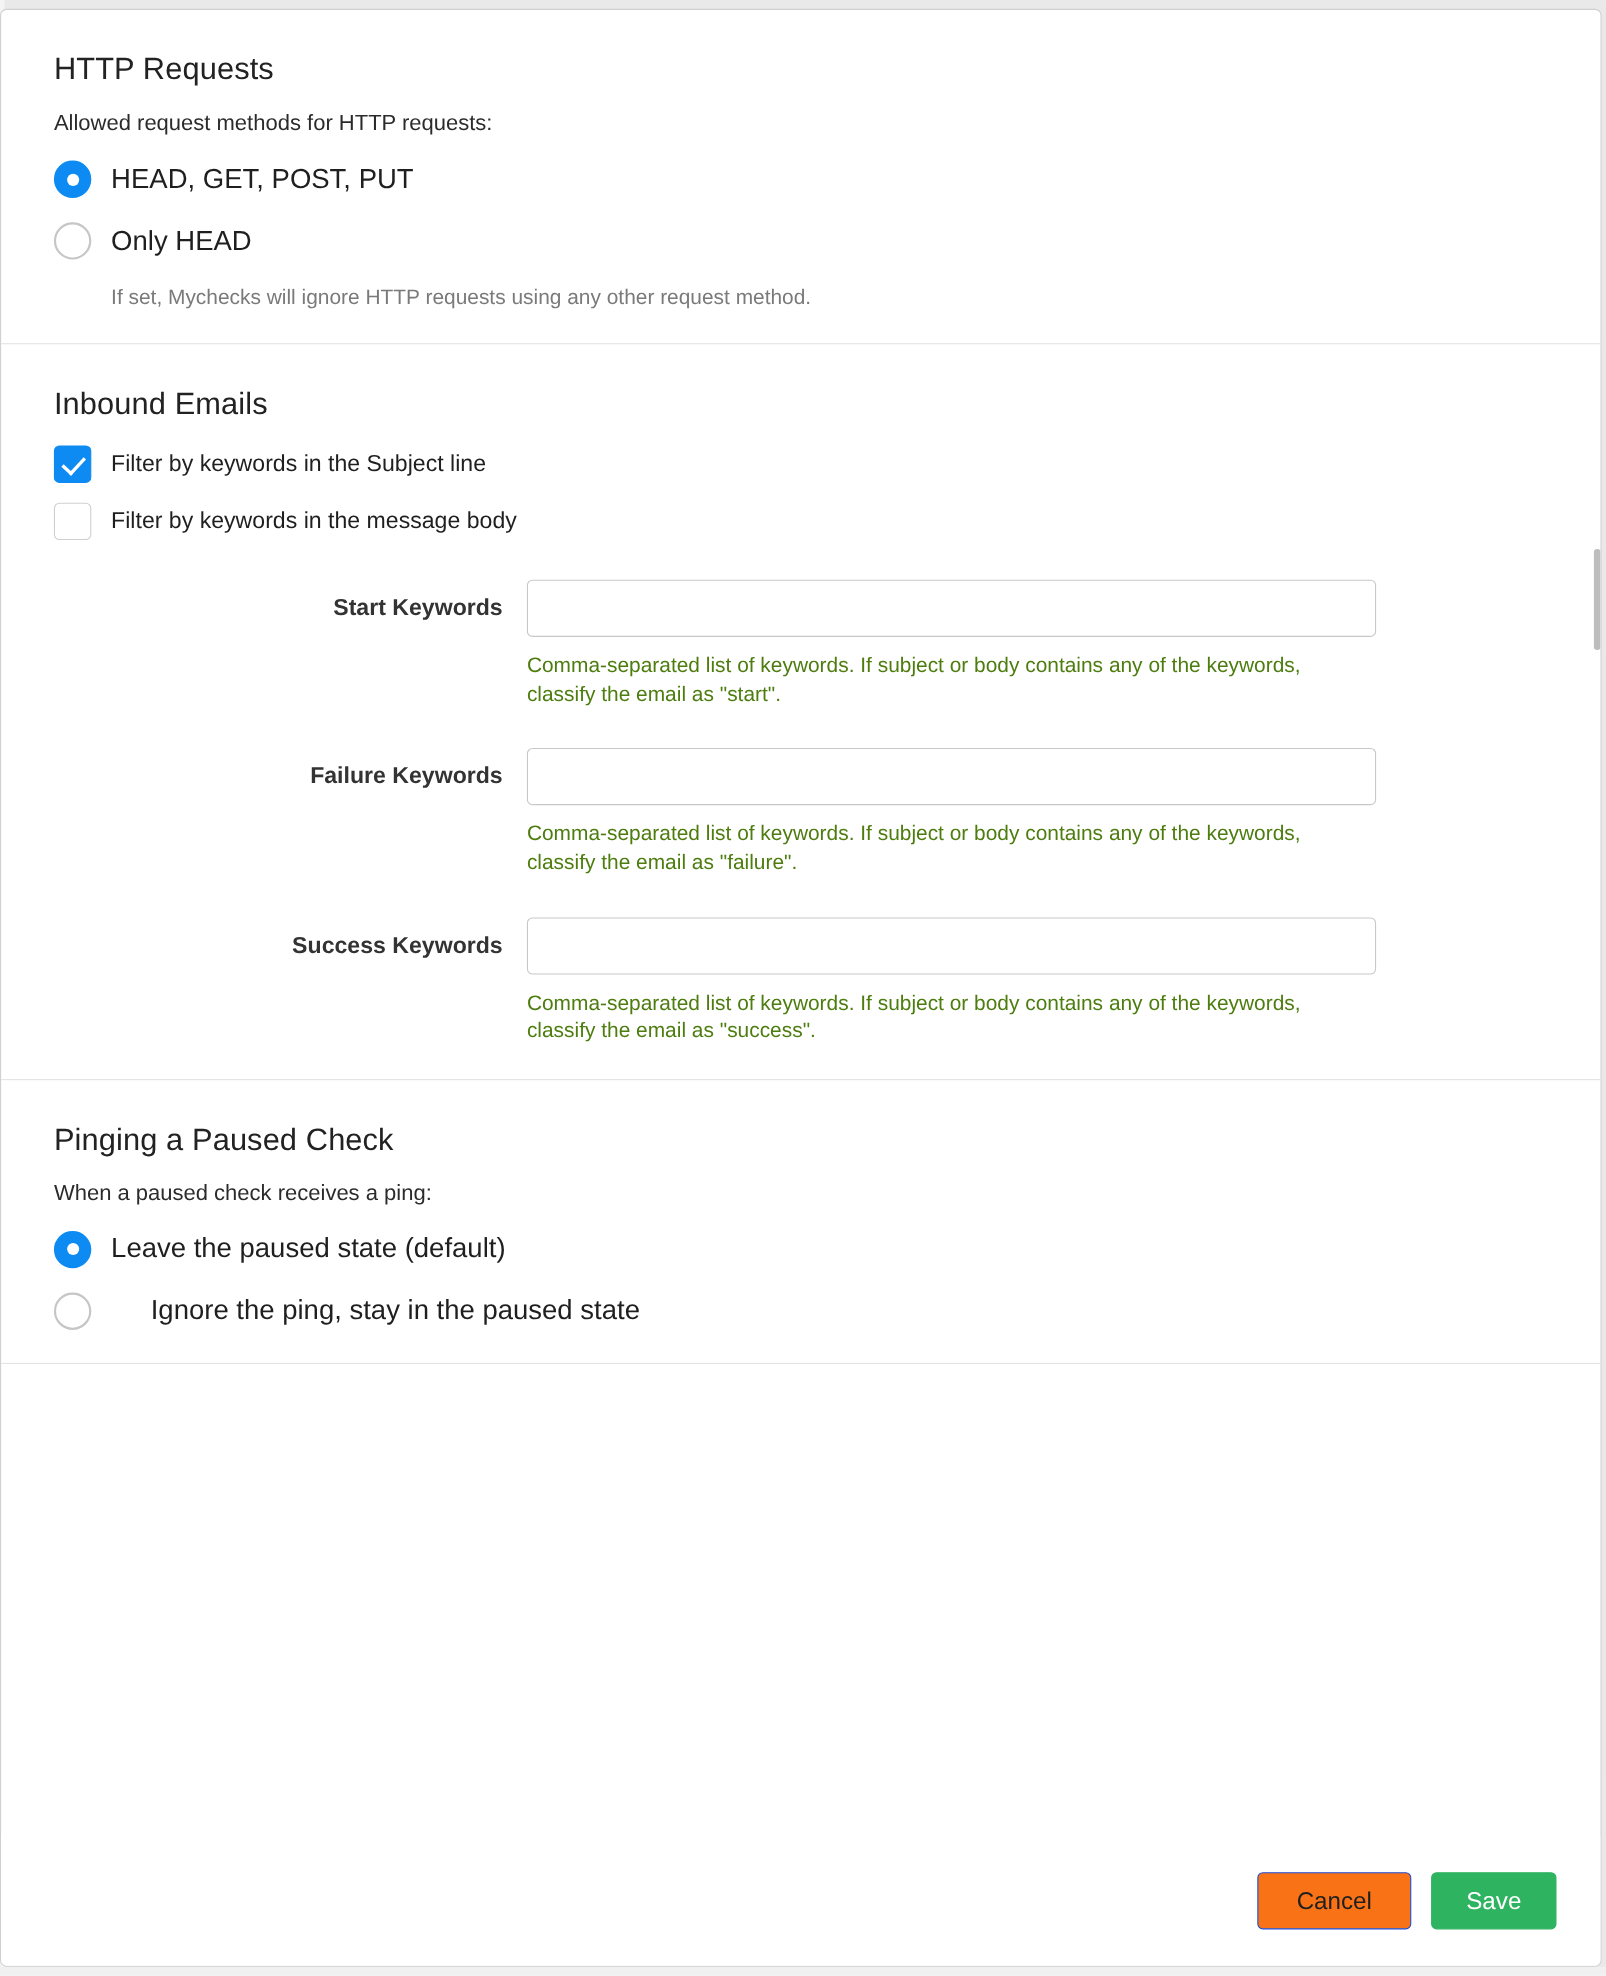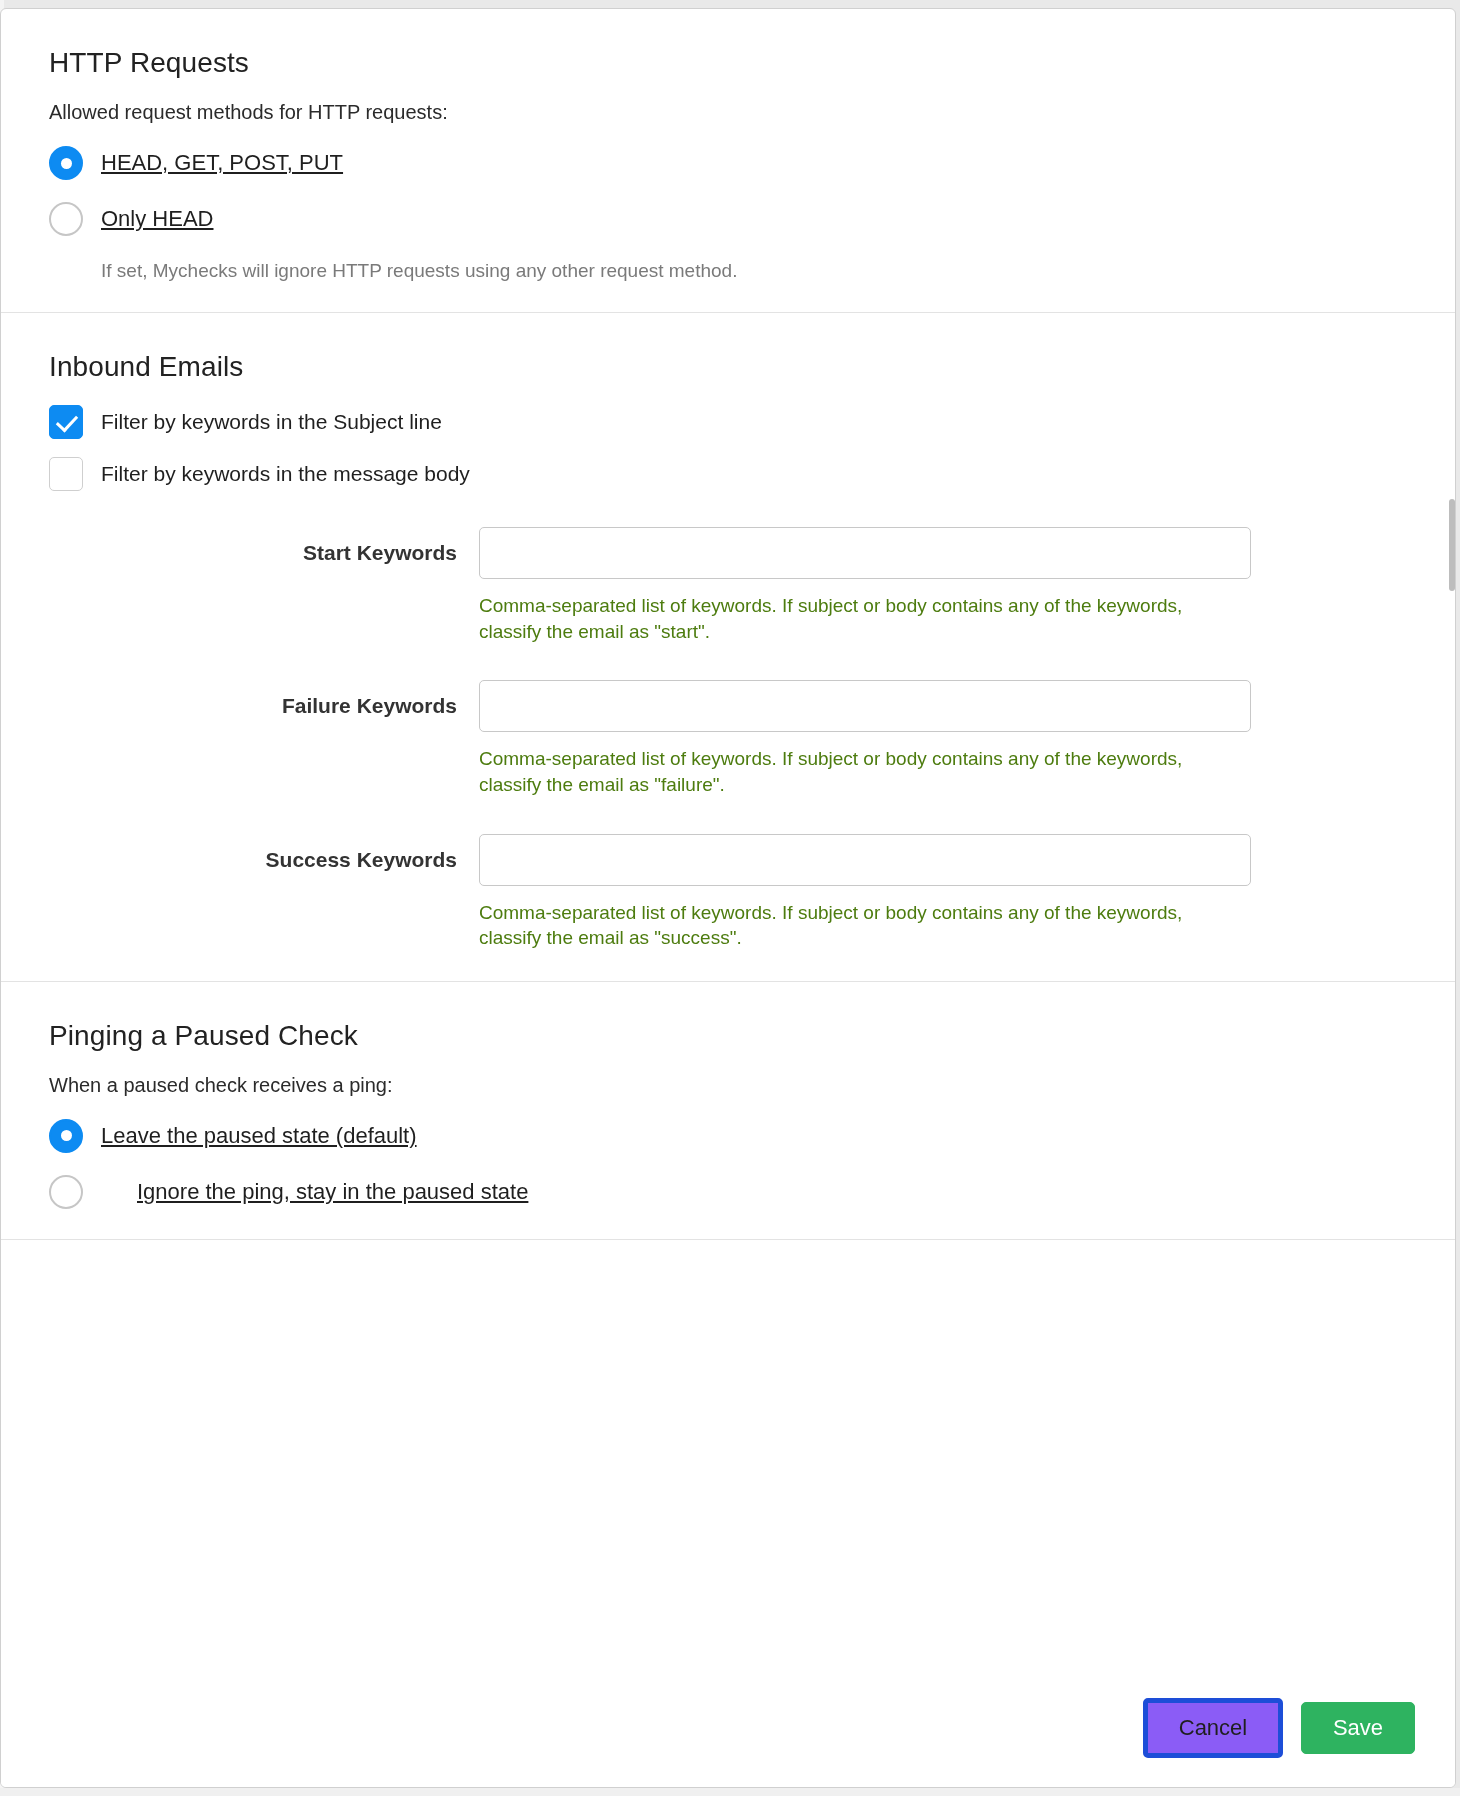--- a/index.html
+++ b/index.html
@@ -78,24 +78,23 @@
     left: 50%;
     top: 50%;
     width: 11px;
     height: 11px;
     margin-left: -5.5px;
     margin-top: -5.5px;
     border-radius: 50%;
     background: #ffffff;
   }
   .radio-label {
-    font-size: 22px;
+    font-size: 25px;
     color: #1f1f1f;
     margin-left: 18px;
-    text-decoration: underline;
   }
 
   .hint-indent {
     font-size: 19px;
     color: #7a7a7a;
     margin: 0 0 0 52px;
     padding-top: 2px;
   }
 
   
@@ -187,22 +186,22 @@
   }
   .btn {
     font-size: 22px;
     font-family: "Liberation Sans", sans-serif;
     border-radius: 5px;
     padding: 14px 26px;
     cursor: pointer;
     line-height: 1;
   }
   .btn-cancel {
-    background: #8b5cf6;
-    border: 5px solid #1d4ed8;
+    background: #f97316;
+    border: 1px solid #1d4ed8;
     color: #1f1f1f;
     min-width: 140px;
     text-align: center;
   }
   .btn-save {
     background: #2eb360;
     border: 1px solid #2eb360;
     color: #ffffff;
     min-width: 114px;
   }

